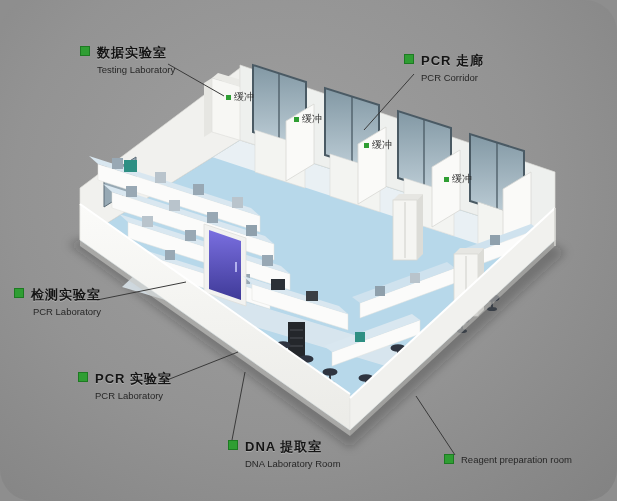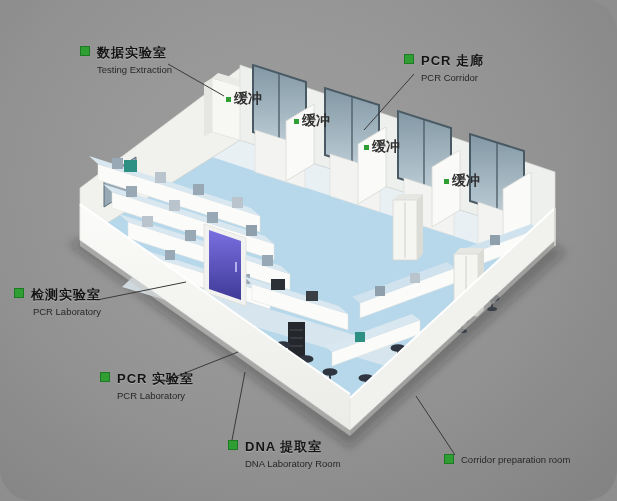--- a/index.html
+++ b/index.html
@@ -13,21 +13,21 @@
   .callout { position:absolute; display:flex; gap:7px; align-items:flex-start; }
   .callout .txt { display:flex; flex-direction:column; }
   .bullet { width:10px; height:10px; background:#2f9e33; border:1px solid #1d7a22; margin-top:2px; flex:none; }
   .cn { font-size:13px; font-weight:bold; color:#141414; letter-spacing:1px; white-space:nowrap;
         text-shadow:0 1px 0 rgba(255,255,255,0.25); }
   .en { font-size:9.5px; color:#272727; margin-top:2px; white-space:nowrap; }
   .callout.col { flex-direction:row; }
   .callout.col .bullet { margin-left:52px; margin-bottom:2px; }
 
   .buffer-label { position:absolute; display:flex; align-items:center; gap:3px;
-                  font-size:14px; font-weight:bold; color:#2e2e2e; white-space:nowrap; }
+                  font-size:10px; font-weight:normal; color:#2e2e2e; white-space:nowrap; }
   .bdot { width:5px; height:5px; background:#2f9e33; flex:none; }
 
   .watermark { position:absolute; left:50%; top:436px; transform:translateX(-50%); text-align:center; }
   .wm-company { font-size:15px; font-weight:bold; color:#e00000; letter-spacing:2px; white-space:nowrap; }
   .wm-url { font-size:13px; font-weight:bold; color:#e00000; white-space:nowrap; }
   .wm-tags { display:flex; justify-content:center; gap:20px; font-size:13px; font-weight:bold; margin-top:1px; }
   .wm-pic { color:#d94f00; }
   .wm-shui { color:#b8b8b8; }
 </style>
 </head>
@@ -238,60 +238,60 @@
     <line x1="97" y1="300" x2="186" y2="282" stroke="#3a3a3a" stroke-width="1"></line>
     <line x1="162" y1="382" x2="238" y2="352" stroke="#3a3a3a" stroke-width="1"></line>
     <line x1="232" y1="440" x2="245" y2="372" stroke="#3a3a3a" stroke-width="1"></line>
     <line x1="455" y1="455" x2="416" y2="396" stroke="#3a3a3a" stroke-width="1"></line>
   </svg>
 
   <div class="callout" style="left:80px; top:44px;">
     <span class="bullet"></span>
     <div class="txt">
       <div class="cn">数据实验室</div>
-      <div class="en">Testing Extraction</div>
+      <div class="en">Testing Laboratory</div>
     </div>
   </div>
 
   <div class="callout" style="left:404px; top:52px;">
     <span class="bullet"></span>
     <div class="txt">
       <div class="cn">PCR 走廊</div>
       <div class="en">PCR Corridor</div>
     </div>
   </div>
 
   <div class="callout" style="left:14px; top:286px;text-align:right;">
     <span class="bullet"></span>
     <div class="txt">
       <div class="cn">检测实验室</div>
       <div class="en">PCR Laboratory</div>
     </div>
   </div>
 
-  <div class="callout" style="left:100px; top:370px;">
+  <div class="callout" style="left:78px; top:370px;">
     <span class="bullet"></span>
     <div class="txt">
       <div class="cn">PCR 实验室</div>
       <div class="en">PCR Laboratory</div>
     </div>
   </div>
 
   <div class="callout col" style="left:176px; top:438px;">
     <span class="bullet"></span>
     <div class="txt">
       <div class="cn">DNA 提取室</div>
       <div class="en">DNA Laboratory Room</div>
     </div>
   </div>
 
   <div class="callout" style="left:444px; top:452px;">
     <span class="bullet"></span>
     <div class="txt">
-      <div class="en">Corridor preparation room</div>
+      <div class="en">Reagent preparation room</div>
     </div>
   </div>
 
   <div class="buffer-label" style="left:226px; top:90px;">
     <span class="bdot"></span>
     <span>缓冲</span>
   </div>
   <div class="buffer-label" style="left:294px; top:112px;">
     <span class="bdot"></span>
     <span>缓冲</span>

